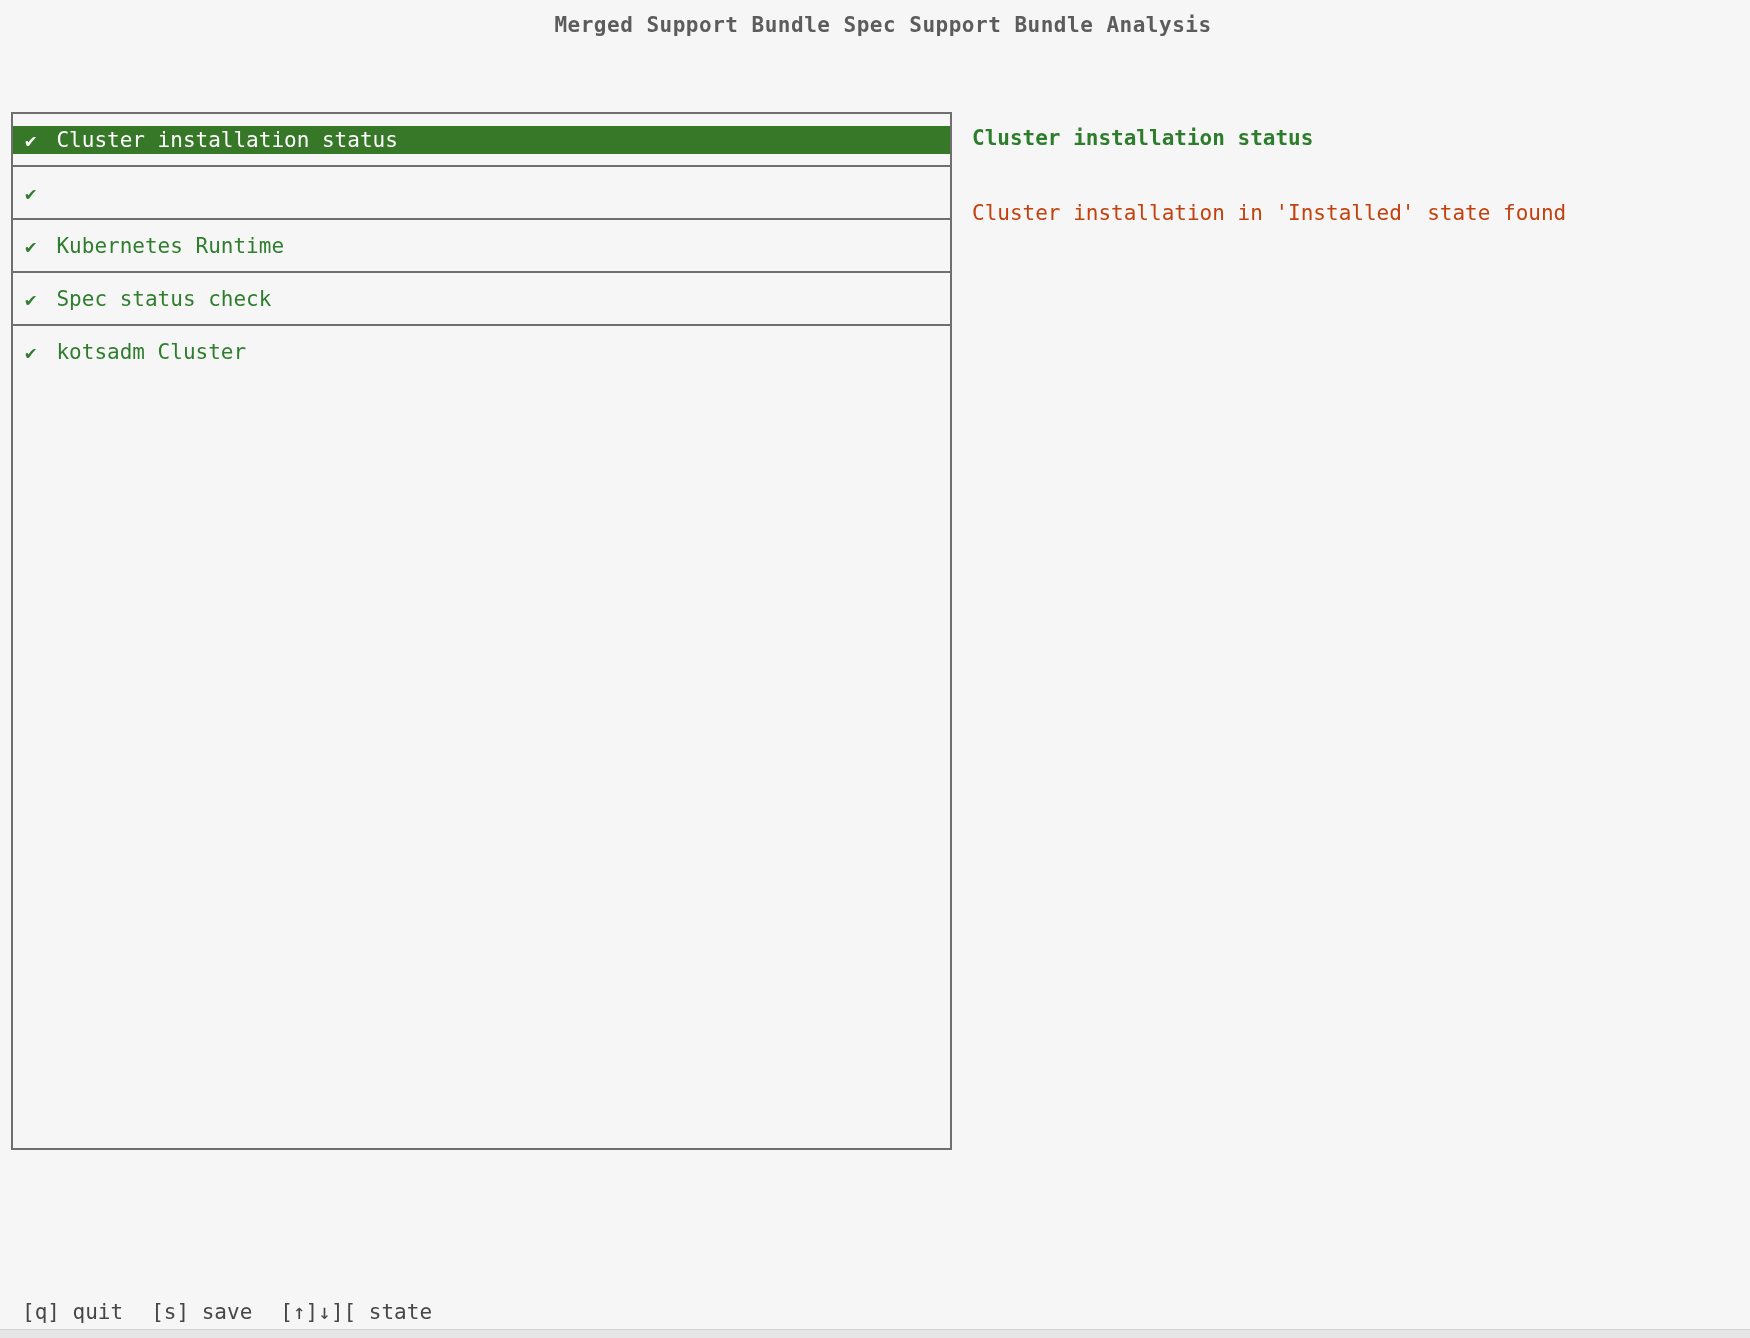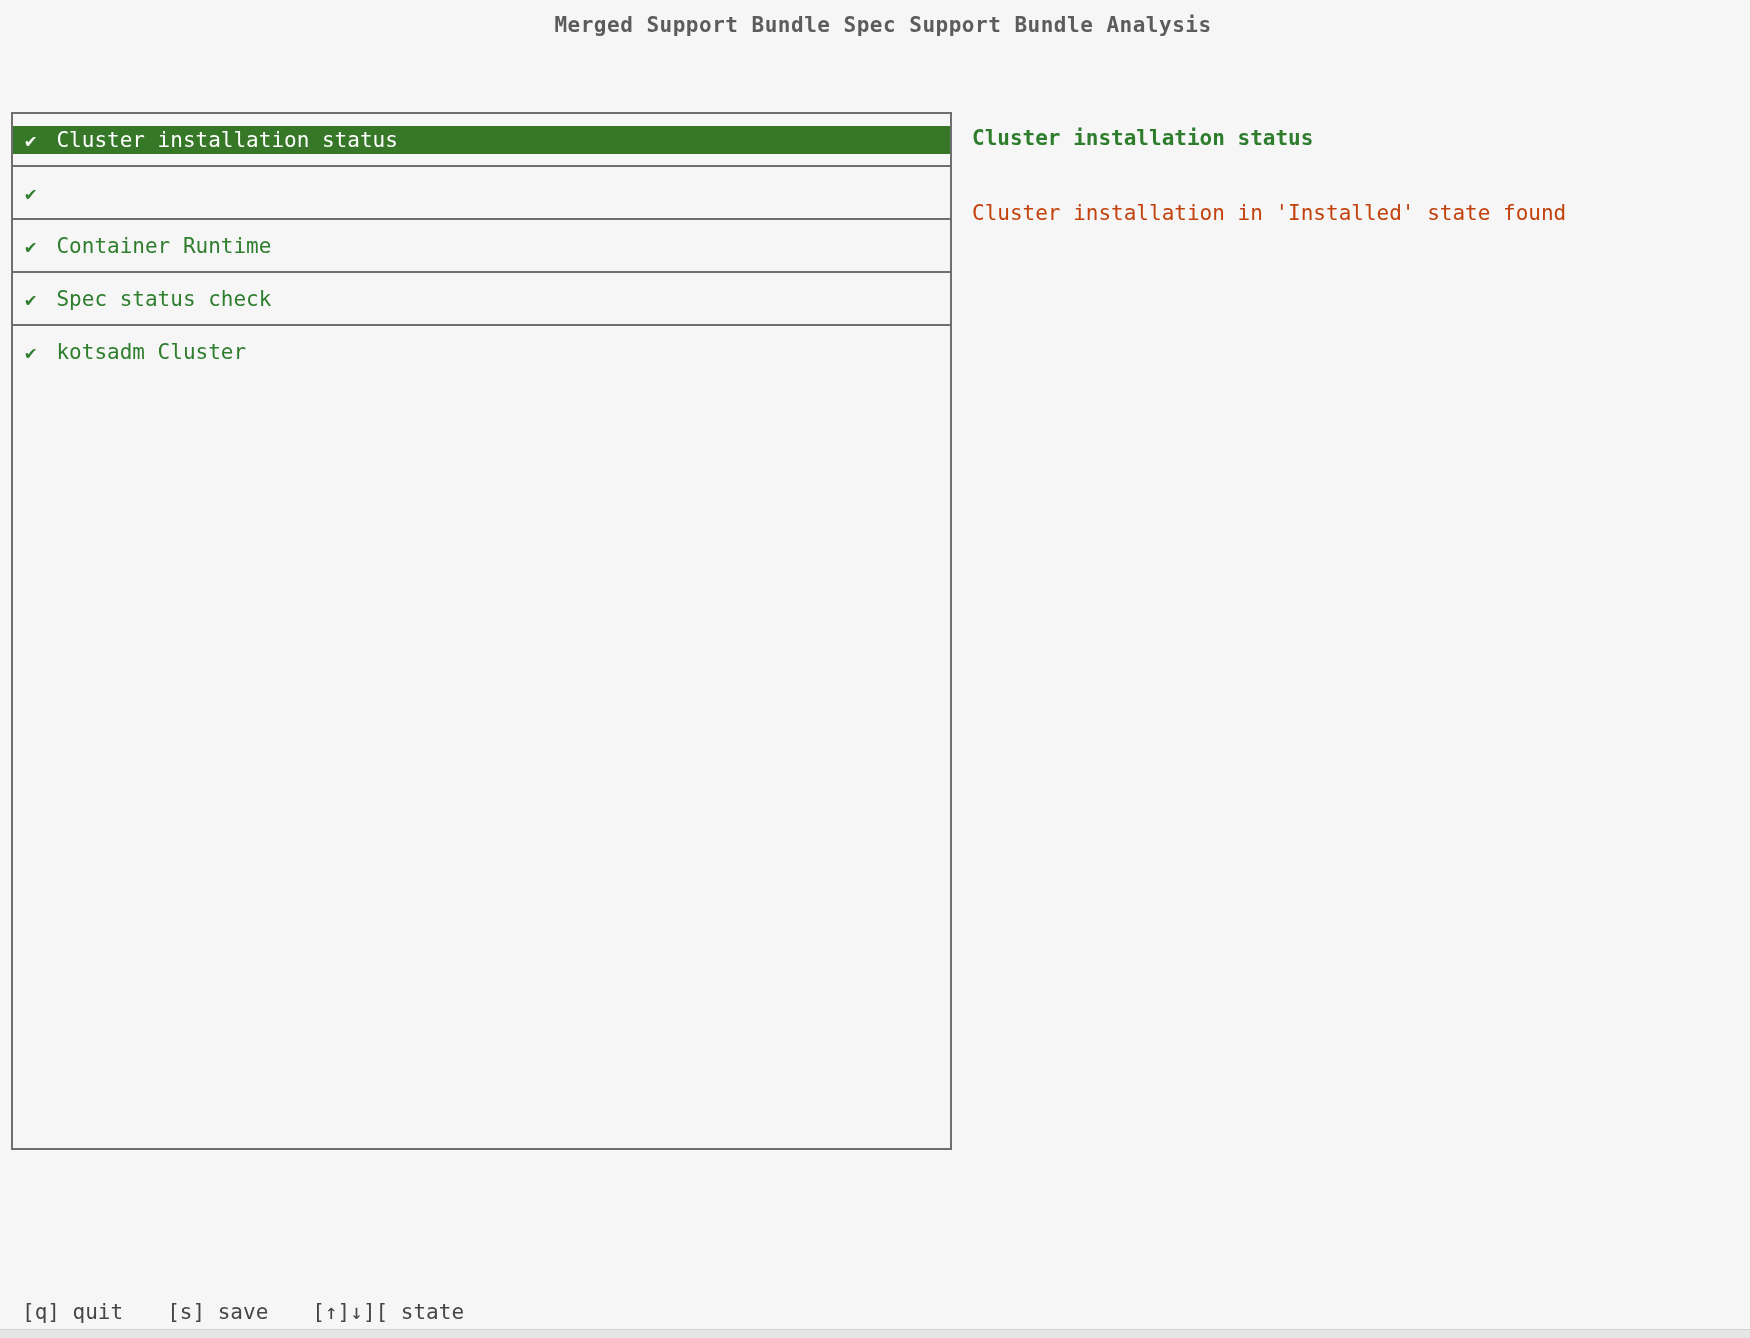--- a/index.html
+++ b/index.html
@@ -94,21 +94,21 @@
     line-height: 28px;
     color: #c2410c;
     white-space: pre;
   }
 
   .footer-bar {
     position: absolute;
     left: 22px;
     top: 1298px;
     display: flex;
-    gap: 44px;
+    gap: 28px;
     font-size: 21px;
     line-height: 28px;
     color: #464646;
     white-space: pre;
   }
 
   .bottom-strip {
     position: absolute;
     left: 0;
     top: 1329px;
@@ -132,21 +132,21 @@
         </div>
       </div>
       <div class="list-row">
         <div class="row-bar">
           <span class="row-check">✔</span>
         </div>
       </div>
       <div class="list-row">
         <div class="row-bar">
           <span class="row-check">✔</span>
-          <span class="row-label">Container Runtime</span>
+          <span class="row-label">Kubernetes Runtime</span>
         </div>
       </div>
       <div class="list-row">
         <div class="row-bar">
           <span class="row-check">✔</span>
           <span class="row-label">Spec status check</span>
         </div>
       </div>
       <div class="list-row">
         <div class="row-bar">

